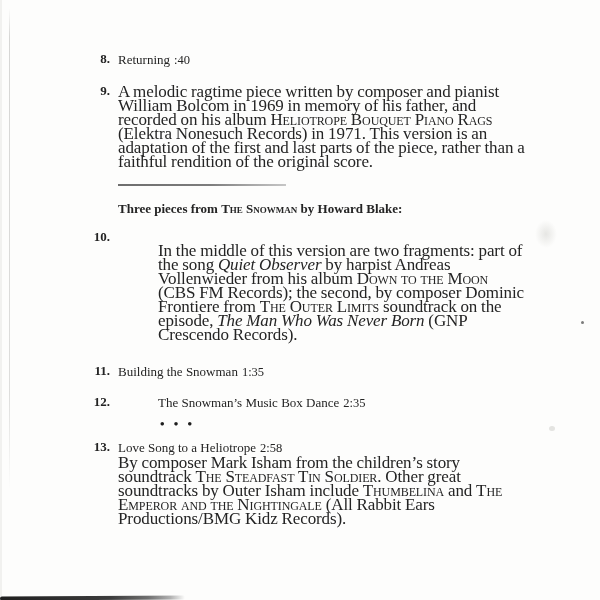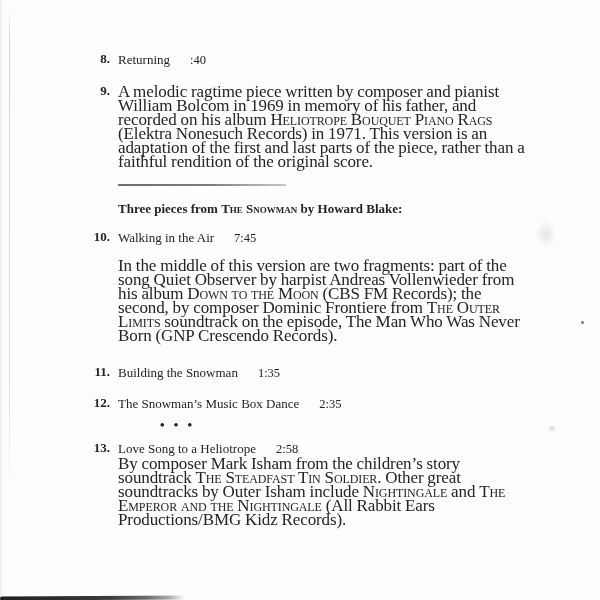--- a/index.html
+++ b/index.html
@@ -22,36 +22,36 @@
   .track { display: flex; }
   .num {
     width: 22px; min-width: 22px;
     text-align: right;
     font-weight: bold;
     font-size: 13px; line-height: 14px;
   }
   .tbody { margin-left: 8px; width: 410px; }
   .title-line { line-height: 14px; white-space: nowrap; }
   .title { font-weight: normal; font-size: 13px; }
-  .time { font-size: 12.5px; margin-left: 20px; }
+  .time { font-size: 12.5px; margin-left: 4px; }
   .desc {
     margin: 1px 0 0 0;
     font-size: 17px;
     line-height: 14px;
     letter-spacing: -0.1px;
     word-spacing: -0.3px;
   }
   .desc.second { margin-top: 14px; }
   .sc { font-variant: small-caps; }
-  .i  { }
+  .i  { font-style: italic; }
 
   .t9  { margin-top: 17px; }
-  .t10 { margin-top: 14px; }
+  .t10 { margin-top: 14px; gap: 40px; }
   .t11 { margin-top: 22px; }
-  .t12 { margin-top: 16px; }
+  .t12 { margin-top: 16px; gap: 40px; }
   .t13 { margin-top: 9px; }
 
   .divider {
     margin: 15px 0 0 30px;
     width: 168px; height: 1.5px;
     background: linear-gradient(to right, #6e6e6e, #7d7d7d 55%, #a8a8a8 80%, #c6c6c6);
   }
   .heading {
     margin: 16px 0 0 30px;
     font-weight: bold;
@@ -132,21 +132,20 @@
       </div>
     </div>
 
     <div class="divider"></div>
 
     <div class="heading"><span>Three pieces from </span><span class="sc">The Snowman</span><span> by Howard Blake:</span></div>
 
     <div class="track t10">
       <div class="num">10.</div>
       <div class="tbody">
-        <div class="title-line"><span class="title">Walking in the Air</span><span class="time">7:45</span></div>
         <p class="desc second"><span>In the middle of this version are two fragments: part of the song </span><span class="i">Quiet Observer</span><span> by harpist Andreas Vollenwieder from his album </span><span class="sc">Down to the Moon</span><span> (CBS FM Records); the second, by composer Dominic Frontiere from </span><span class="sc">The Outer Limits</span><span> soundtrack on the episode, </span><span class="i">The Man Who Was Never Born</span><span> (GNP Crescendo Records).</span></p>
       </div>
     </div>
 
     <div class="track t11">
       <div class="num">11.</div>
       <div class="tbody">
         <div class="title-line"><span class="title">Building the Snowman</span><span class="time">1:35</span></div>
       </div>
     </div>
@@ -157,18 +156,18 @@
         <div class="title-line"><span class="title">The Snowman’s Music Box Dance</span><span class="time">2:35</span></div>
       </div>
     </div>
 
     <div class="dots">• • •</div>
 
     <div class="track t13">
       <div class="num">13.</div>
       <div class="tbody">
         <div class="title-line"><span class="title">Love Song to a Heliotrope</span><span class="time">2:58</span></div>
-        <p class="desc"><span>By composer Mark Isham from the children’s story soundtrack </span><span class="sc">The Steadfast Tin Soldier</span><span>. Other great soundtracks by Outer Isham include </span><span class="sc">Nightingale</span><span> and </span><span class="sc">The Emperor and the Nightingale</span><span> (All Rabbit Ears Productions/BMG Kidz Records).</span></p>
+        <p class="desc"><span>By composer Mark Isham from the children’s story soundtrack </span><span class="sc">The Steadfast Tin Soldier</span><span>. Other great soundtracks by Outer Isham include </span><span class="sc">Thumbelina</span><span> and </span><span class="sc">The Emperor and the Nightingale</span><span> (All Rabbit Ears Productions/BMG Kidz Records).</span></p>
       </div>
     </div>
 
   </div>
 </div>
 
 </body></html>

